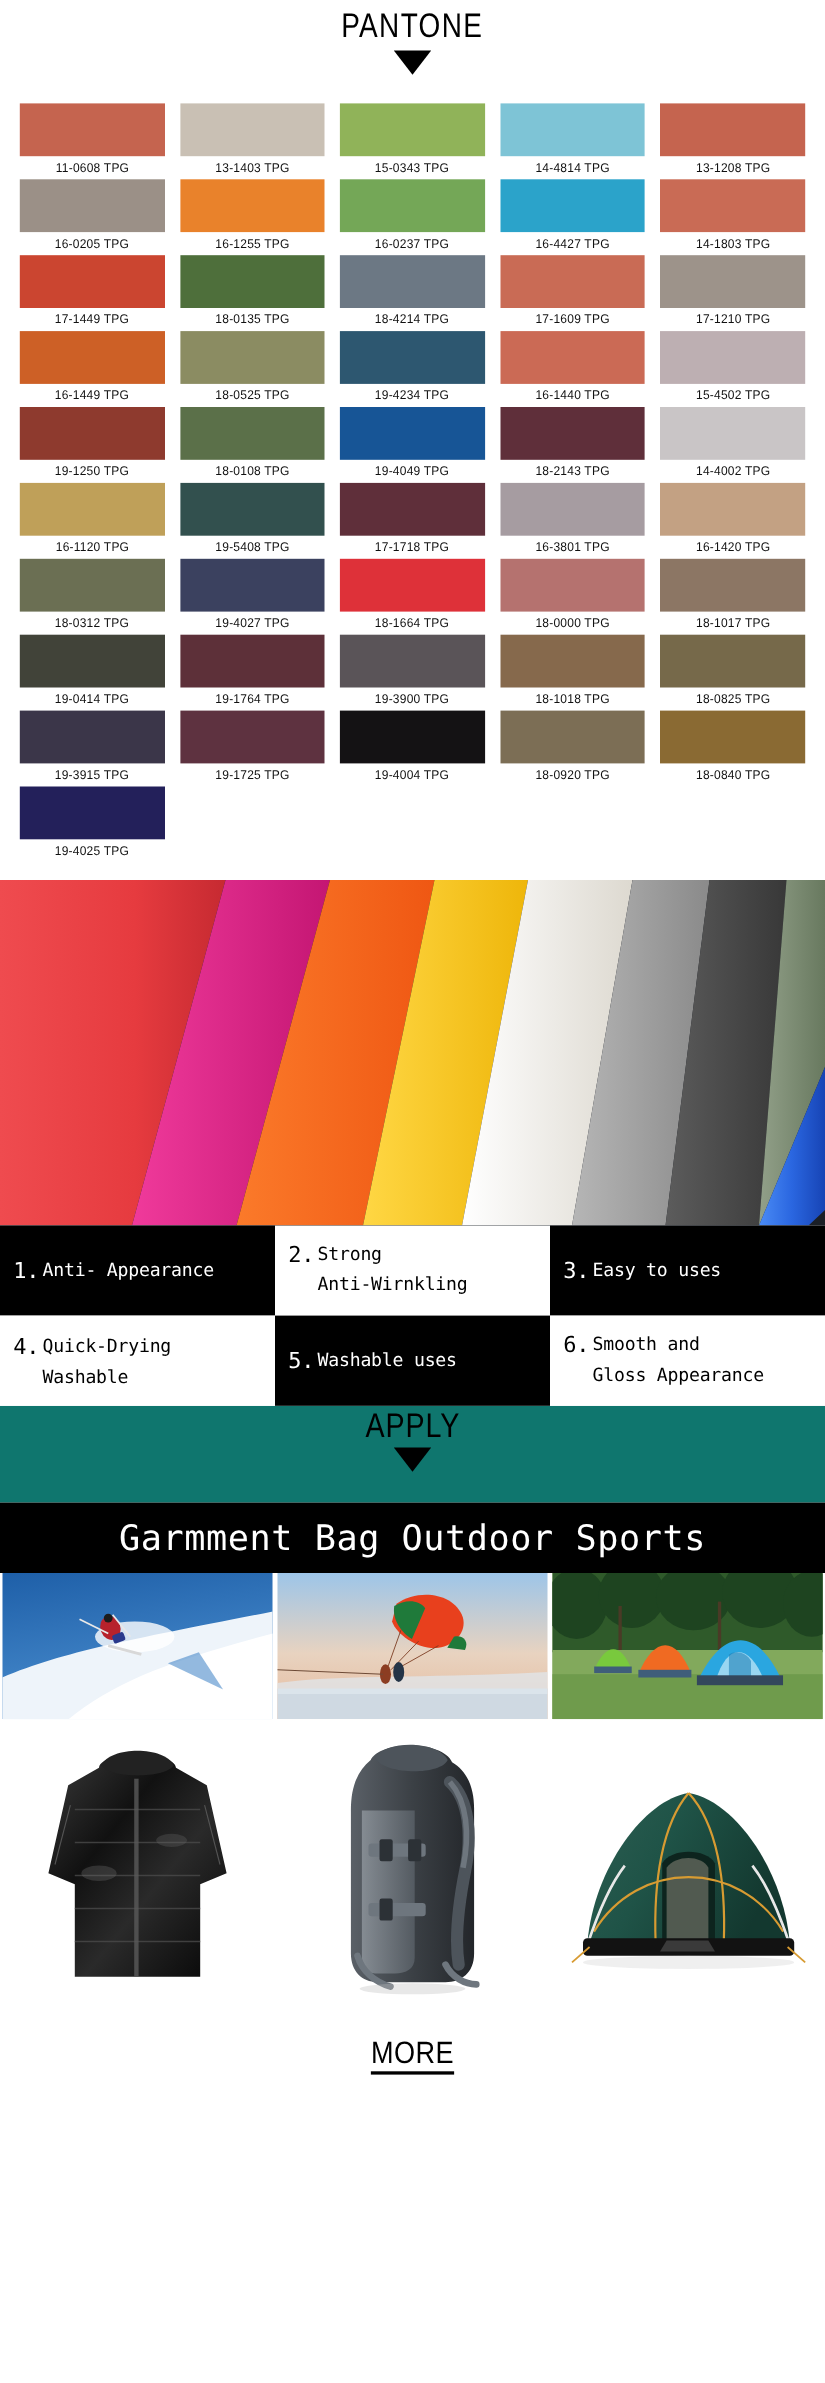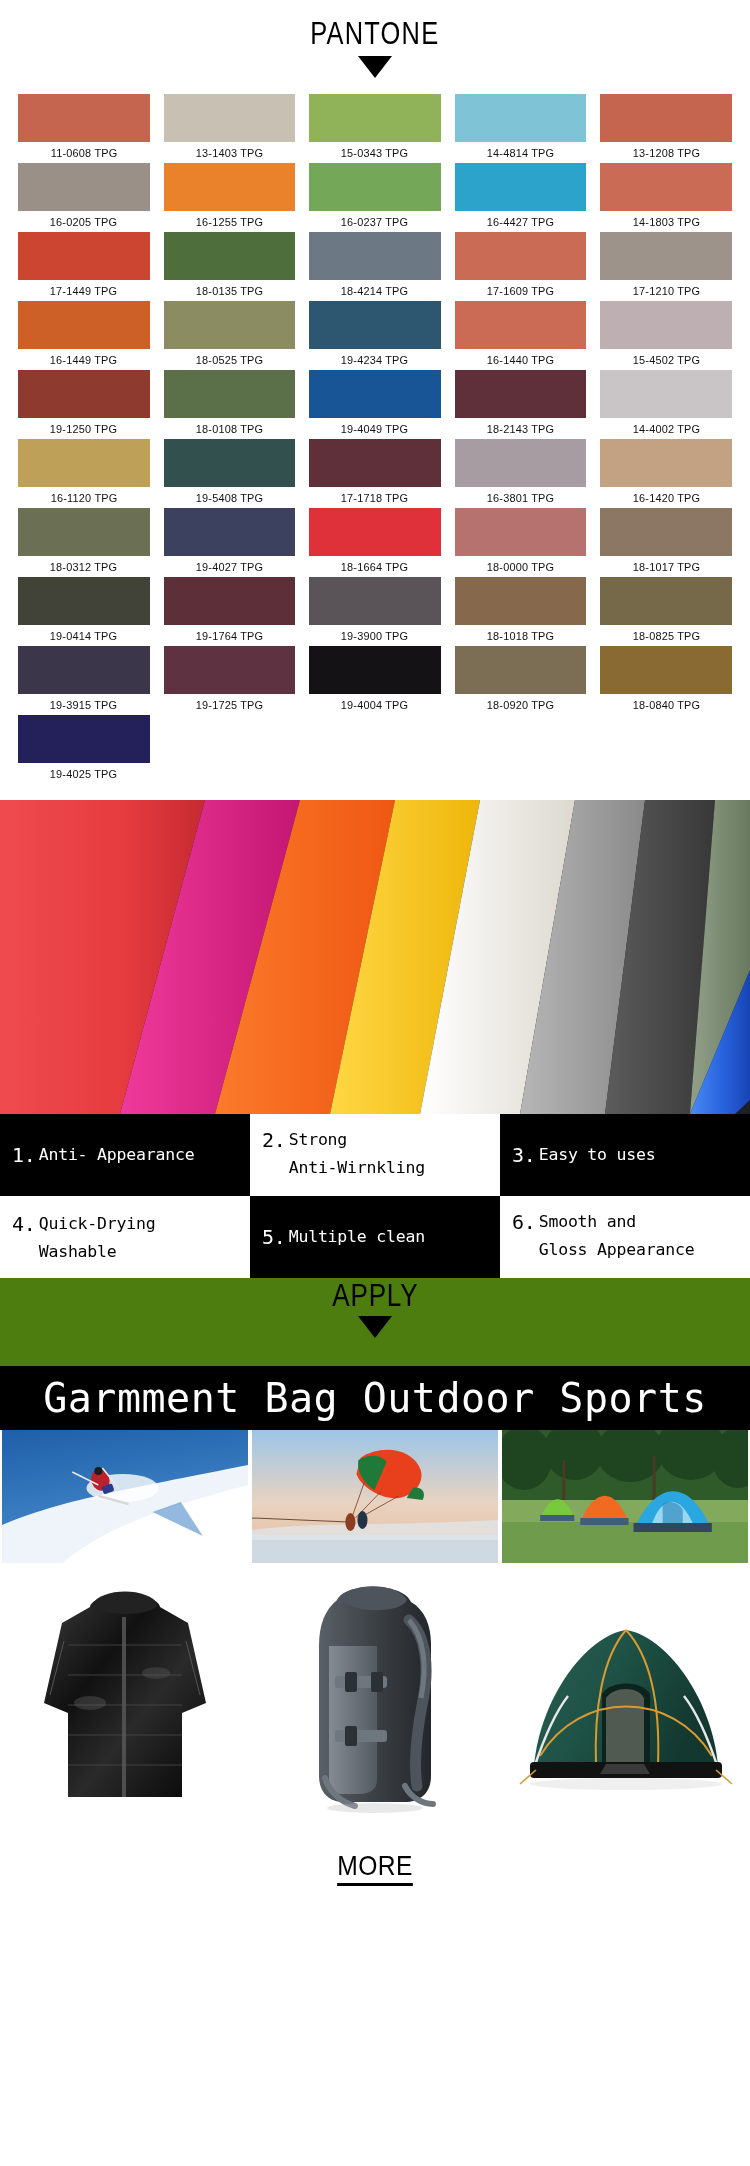--- a/index.html
+++ b/index.html
@@ -10,21 +10,21 @@
   }
   body { width: 750px; height: 2166px; overflow: hidden; position: relative; }
 
   
   .pantone-header {
     height: 78px;
     display: flex;
     flex-direction: column;
     align-items: center;
     justify-content: flex-start;
-    padding-top: 16px;
+    padding-top: 6px;
   }
   .pantone-title {
     font-family: "Liberation Sans", sans-serif;
     font-size: 31px;
     font-weight: 400;
     letter-spacing: 1.5px;
     color: #000;
     transform: scaleX(0.82);
     line-height: 36px;
   }
@@ -105,21 +105,21 @@
   .f6 { align-items: flex-start; padding-top: 12px; }
 
   
   .apply-block {
     width: 750px;
     height: 88px;
     display: flex;
     flex-direction: column;
     align-items: center;
     justify-content: flex-start;
-    background: #4d7c0f;
+    background: #0f766e;
   }
   .apply-title {
     font-size: 31px;
     letter-spacing: 1px;
     color: #000;
     transform: scaleX(0.84);
     line-height: 36px;
   }
   .apply-tri {
     width: 0; height: 0;
@@ -134,21 +134,21 @@
     width: 750px;
     height: 64px;
     background: #000;
     display: flex;
     align-items: center;
     justify-content: center;
   }
   .black-banner-text {
     color: #fff;
     font-family: "DejaVu Sans Mono", monospace;
-    font-size: 40px;
+    font-size: 32px;
     letter-spacing: 0.5px;
     white-space: nowrap;
   }
 
   
   .scene-row {
     width: 750px;
     height: 133px;
     display: grid;
     grid-template-columns: 1fr 1fr 1fr;
@@ -471,21 +471,21 @@
         <span>
           <div>Quick-Drying</div>
           <div>Washable</div>
         </span>
       </div>
     </div>
     <div class="feature dark">
       <div class="feature-inner">
         <span class="num">5.</span>
         <span>
-          <div>Multiple clean</div>
+          <div>Washable uses</div>
         </span>
       </div>
     </div>
     <div class="feature light f6">
       <div class="feature-inner">
         <span class="num">6.</span>
         <span>
           <div>Smooth and</div>
           <div>Gloss Appearance</div>
         </span>

